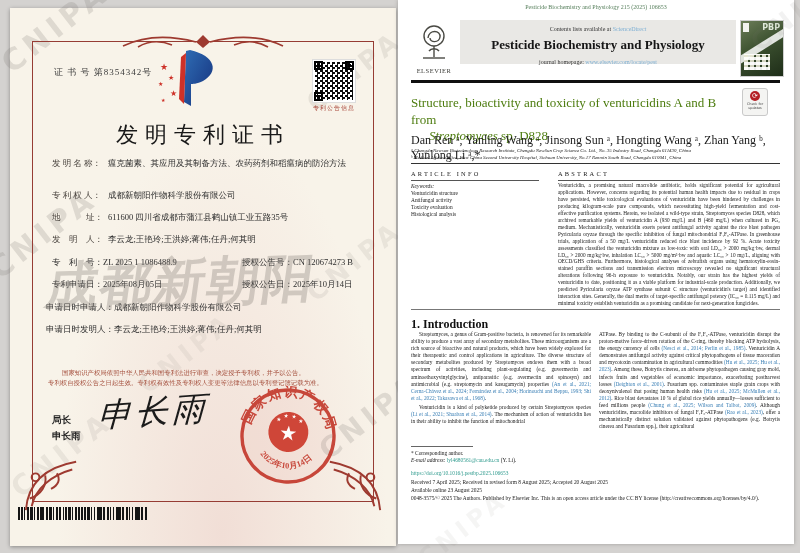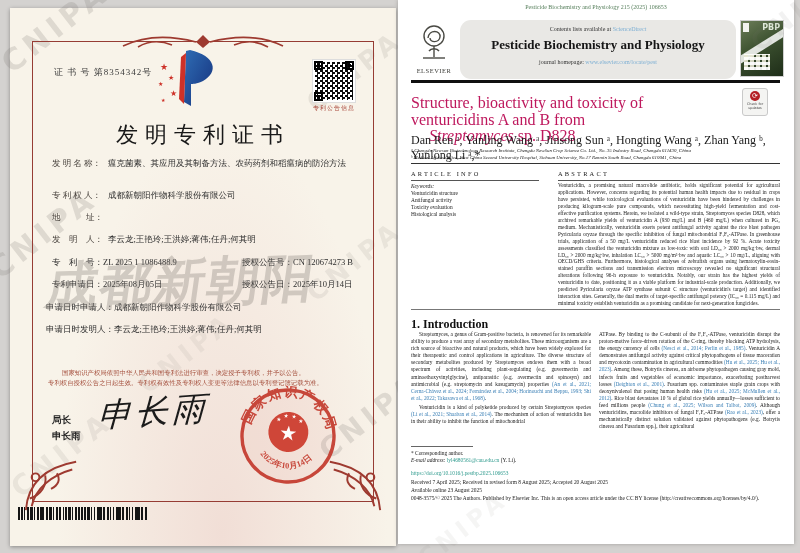--- a/index.html
+++ b/index.html
@@ -39,21 +39,21 @@
       transparent 5.5px 6.5px,#151515 6.5px 7.5px,transparent 7.5px 9.5px);}
   .orn-top{position:absolute;left:0;right:0;top:24px;text-align:center;}
   .corner{position:absolute;bottom:28px;}
   .corner.cl{left:12px;}
   .corner.cr{right:12px;transform:scaleX(-1);}
   .cnipa-logo{position:absolute;left:146px;top:40px;width:70px;height:62px;}
   
   .paper{position:absolute;left:398px;top:0;width:396px;height:544px;background:#fff;
         box-shadow:0 0 4px rgba(0,0,0,.25);color:#1a1a1a;}
   .runhead{position:absolute;left:0;right:0;top:4px;text-align:center;font-size:6px;color:#59815e;}
-  .banner{position:absolute;left:62px;top:20px;width:276px;height:59px;background:#e9e8e5;text-align:center;border-radius:11px;}
+  .banner{position:absolute;left:62px;top:20px;width:276px;height:44px;background:#e9e8e5;text-align:center;}
   .banner .contents{font-size:6px;margin-top:6px;color:#333;}
   .banner .contents a{color:#7fb0d4;text-decoration:none;}
   .banner .jtitle{font-size:13px;font-weight:bold;color:#161616;margin-top:5px;}
   .banner .homepage{font-size:6px;margin-top:6px;color:#333;}
   .banner .homepage a{color:#7fb0d4;text-decoration:none;}
   .els{position:absolute;left:13px;top:21px;width:46px;height:56px;text-align:center;}
   .els .els-name{font-size:6.5px;letter-spacing:.5px;color:#3c3c38;margin-top:0px;}
   .cover{position:absolute;left:342px;top:20px;width:42px;height:55px;background:
       linear-gradient(150deg,#6c7d58 0%,#3c5130 45%,#1e2d18 100%);border:1px solid #cfcfcf;overflow:hidden;}
   .cover .pbp{position:absolute;right:3px;top:2px;font-family:"DejaVu Sans",sans-serif;
@@ -62,21 +62,21 @@
   .cover .grid{position:absolute;left:3px;bottom:6px;width:26px;height:16px;background:
       repeating-linear-gradient(0deg,rgba(255,255,255,.9) 0 3px,transparent 3px 5px),
       repeating-linear-gradient(90deg,rgba(230,230,210,.9) 0 4px,transparent 4px 6px);}
   .cover .els-mini{position:absolute;left:2px;top:2px;width:6px;height:9px;background:#f2f2ee;}
   .rule-black{position:absolute;left:13px;right:14px;top:80px;height:2.6px;background:#101010;}
   .check{position:absolute;left:344px;top:88px;width:24px;height:26px;background:#f4f4f2;
       border:1px solid #c9c9c9;border-radius:3px;text-align:center;cursor:pointer;}
   .check .dot{width:10px;height:10px;margin:2px auto 1px;border-radius:50%;background:#b41f24;color:#fff;
       font-size:7px;line-height:10px;font-family:"DejaVu Sans",sans-serif;}
   .check .ct{font-size:3.4px;line-height:4px;color:#444;font-family:"DejaVu Sans",sans-serif;}
-  .atitle{position:absolute;left:13px;top:95px;width:315px;font-size:16px;line-height:16.5px;color:#be185d;}
+  .atitle{position:absolute;left:13px;top:95px;width:315px;font-size:13px;line-height:16.5px;color:#4d7c0f;}
   .atitle .it{font-style:italic;margin-left:18px;}
   .authors{position:absolute;left:13px;top:133px;font-size:12px;color:#1a1a1a;}
   .affil{position:absolute;left:13px;right:16px;font-size:4.9px;font-style:italic;color:#222;line-height:6.5px;}
   .hr1{position:absolute;left:13px;right:14px;height:0;border-top:1px solid #8a8a8a;}
   .secHead{position:absolute;font-size:6.4px;letter-spacing:2.2px;color:#1a1a1a;padding-bottom:3px;
       border-bottom:.8px solid #555;font-family:"Liberation Serif",serif;}
   .kw{position:absolute;left:13px;top:183px;width:130px;font-size:5.4px;line-height:7px;color:#222;}
   .kw .kwl{font-style:italic;}
   .abstract{position:absolute;left:160px;top:182px;width:222px;font-size:5.25px;line-height:6.95px;
       text-align:justify;color:#1a1a1a;}
@@ -175,20 +175,21 @@
     <div class="row" style="top:182px;">
       <span class="lb">专 利 权 人：</span>
       <span class="val">成都新朝阳作物科学股份有限公司</span>
     </div>
     <div class="row" style="top:150px;">
       <span class="lb">发 明 名 称：</span>
       <span class="val">瘟克菌素、其应用及其制备方法、农药药剂和稻瘟病的防治方法</span>
     </div>
     <div class="row" style="top:204px;">
       <span class="lb">地　　　址：</span>
+      <span class="val">611600 四川省成都市蒲江县鹤山镇工业五路35号</span>
     </div>
     <div class="row" style="top:226px;">
       <span class="lb">发　明　人：</span>
       <span class="val">李云龙;王艳玲;王洪婷;蒋伟;任丹;何其明</span>
     </div>
     <div class="pair" style="left:42px;top:249px;">
       <span class="lb2">专　利　号：</span><span>ZL 2025 1 1086488.9</span>
     </div>
     <div class="pair" style="left:232px;top:249px;">
       <span class="lb2">授权公告号：</span><span>CN 120674273 B</span>

